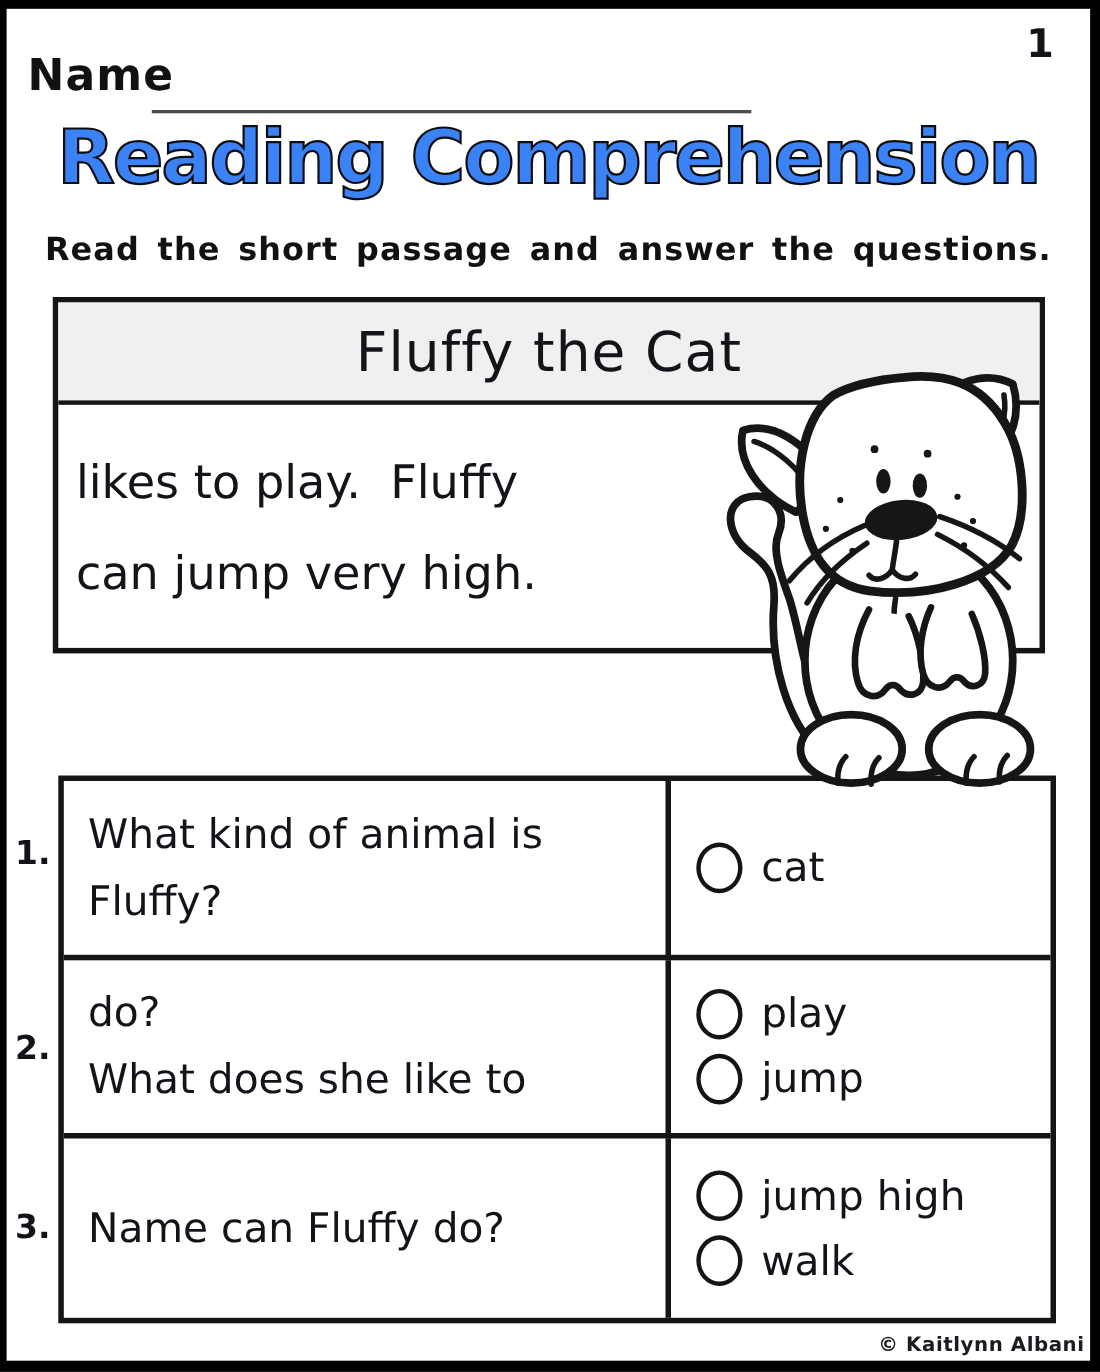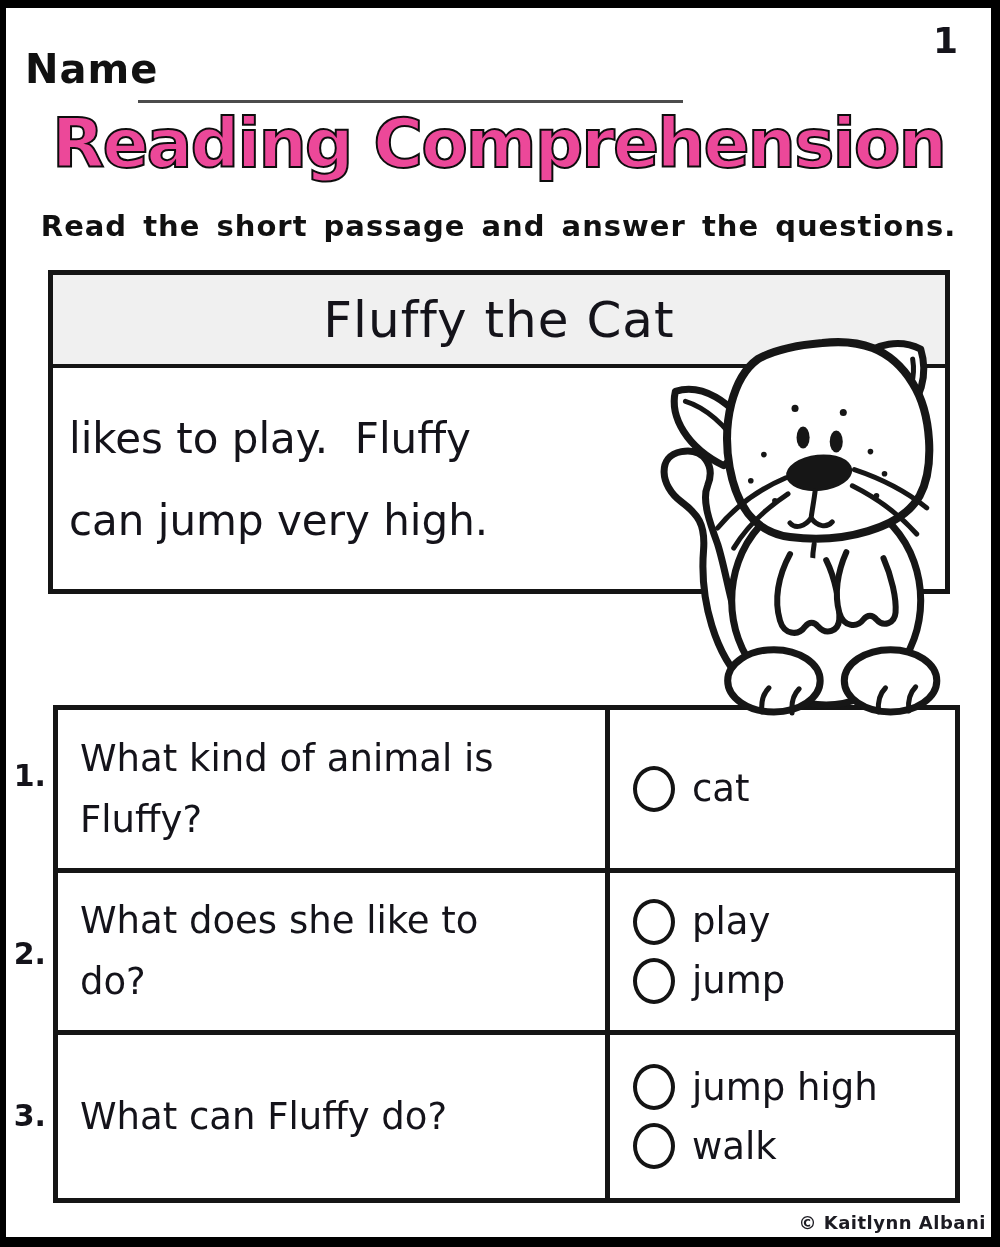--- a/index.html
+++ b/index.html
@@ -19,21 +19,21 @@
   .name-line {
     position:absolute; left:132px; top:92px; width:545px; height:0;
     border-bottom:3px solid #4c4c4c;
   }
   .page-number {
     position:absolute; top:12px; right:33px;
     font-size:36px; font-weight:600; color:#15141b;
   }
   .main-title {
     position:absolute; left:0; right:0; top:100px;
-    text-align:center; font-size:68px; font-weight:bold; color:#ec4899;
+    text-align:center; font-size:68px; font-weight:bold; color:#3b82f6;
     letter-spacing:-2px; -webkit-text-stroke:2px #0d0d0d; line-height:1.05;
   }
   .subtitle {
     position:absolute; left:0; right:0; top:201px;
     text-align:center; font-size:29px; font-weight:bold; color:#111;
     letter-spacing:1px; word-spacing:5px;
   }
 
   
   .passage-box {
@@ -176,36 +176,36 @@
         <div class="q-line">Fluffy?</div>
       </div>
       <div class="qc qc-right">
         <div class="option">
           <span class="circle"></span>
           <span class="opt-label">cat</span>
         </div>
       </div>
 
       <div class="qc qc-left">
+        <div class="q-line">do?</div>
         <div class="q-line">What does she like to</div>
-        <div class="q-line">do?</div>
       </div>
       <div class="qc qc-right">
         <div class="option">
           <span class="circle"></span>
           <span class="opt-label">play</span>
         </div>
         <div class="option">
           <span class="circle"></span>
           <span class="opt-label">jump</span>
         </div>
       </div>
 
       <div class="qc qc-left row3">
-        <div class="q-line">What can Fluffy do?</div>
+        <div class="q-line">Name can Fluffy do?</div>
       </div>
       <div class="qc qc-right row3">
         <div class="option">
           <span class="circle"></span>
           <span class="opt-label">jump high</span>
         </div>
         <div class="option">
           <span class="circle"></span>
           <span class="opt-label">walk</span>
         </div>

